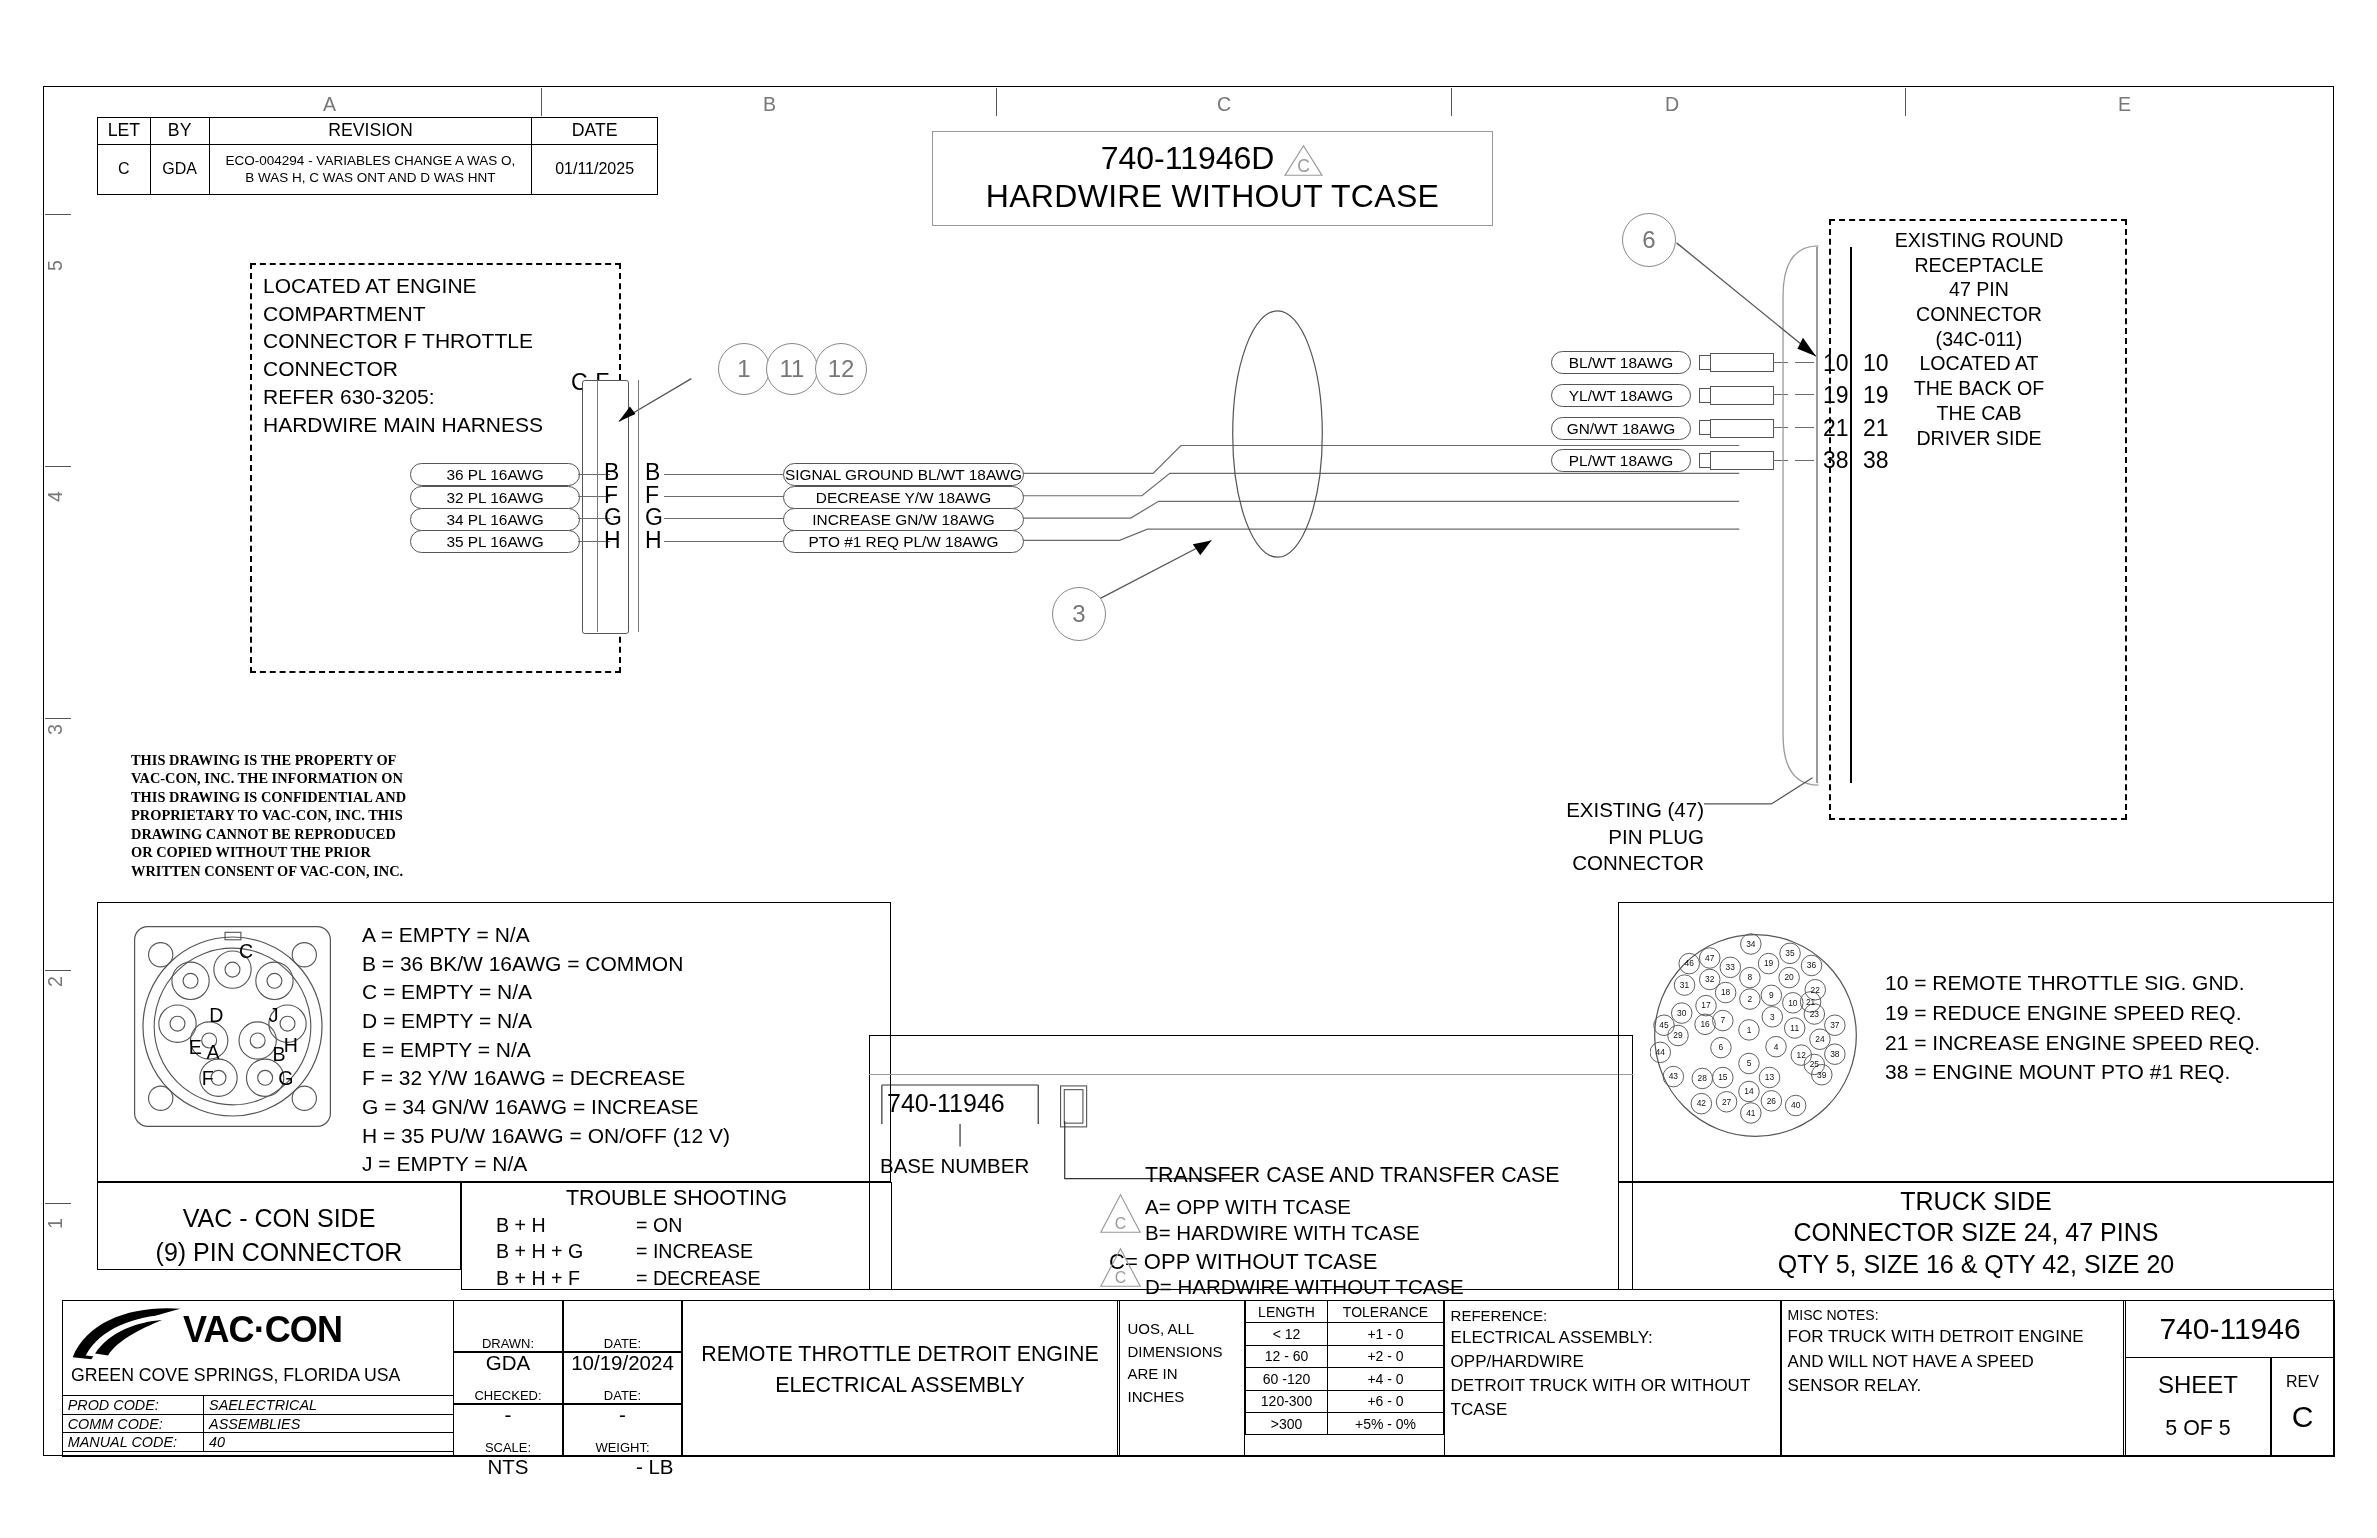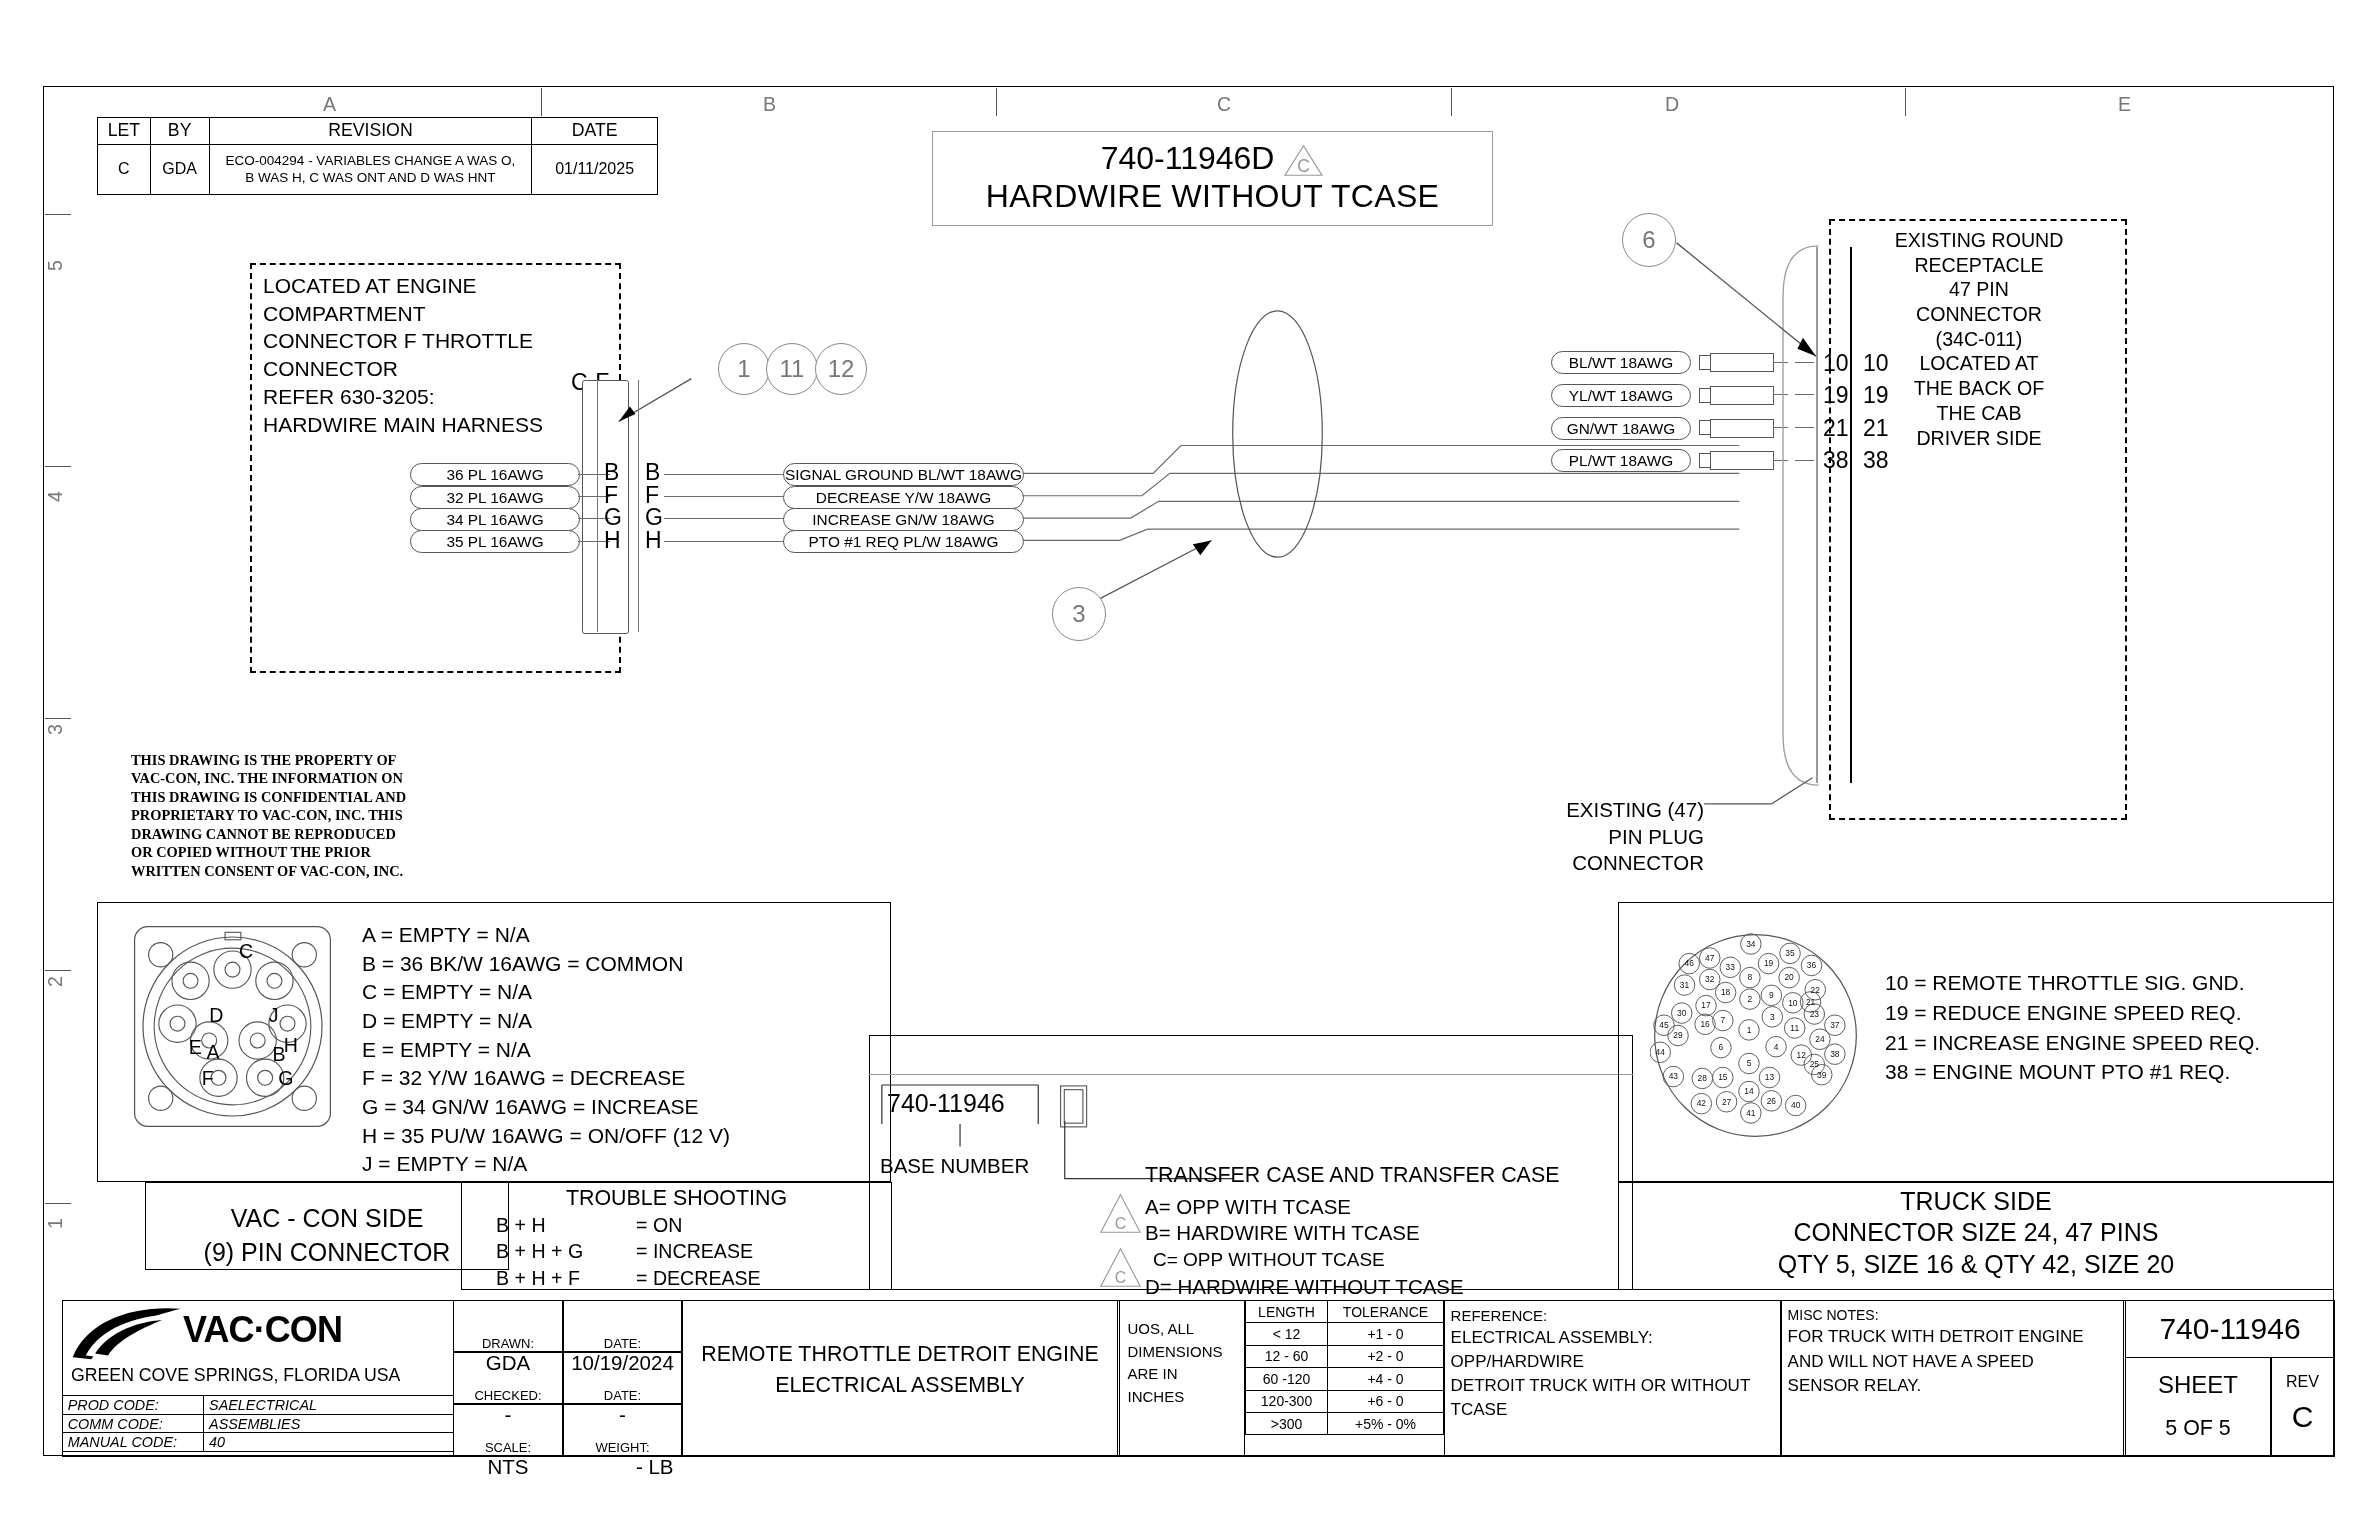--- a/index.html
+++ b/index.html
@@ -346,21 +346,21 @@
     <div>B = 36 BK/W 16AWG = COMMON</div>
     <div>C = EMPTY = N/A</div>
     <div>D = EMPTY = N/A</div>
     <div>E = EMPTY = N/A</div>
     <div>F = 32 Y/W 16AWG = DECREASE</div>
     <div>G = 34 GN/W 16AWG = INCREASE</div>
     <div>H = 35 PU/W 16AWG = ON/OFF (12 V)</div>
     <div>J = EMPTY = N/A</div>
   </div>
 
-  <div class="abs boxline ctr" style="left:97px;top:1182px;width:364px;height:88px;margin-left:48px;">
+  <div class="abs boxline ctr" style="left:97px;top:1182px;width:364px;height:88px;">
     <div style="font-size:25px;margin-top:20.5px;">VAC - CON SIDE</div>
     <div style="font-size:25px;margin-top:5.6px;">(9) PIN CONNECTOR</div>
   </div>
 
   <div class="abs boxline" style="left:461px;top:1182px;width:431px;height:108px;">
     <div class="ctr" style="font-size:21.4px;margin-top:2.8px;">TROUBLE SHOOTING</div>
     <div style="font-size:19.6px;margin-left:34px;margin-top:2.8px;display:flex;">
       <span style="width:140px;">B + H</span>
       <span>= ON</span>
     </div>
@@ -386,21 +386,21 @@
   </svg>
   <div class="abs" style="left:880px;top:1154px;font-size:20.5px;">BASE NUMBER</div>
 
   <svg class="abs" style="left:1061px;top:1119px;width:186px;height:84px;" viewBox="0 0 200 90" width="186" height="84">
     <path d="M4,2 L4,64 L186,64" fill="none" stroke="#333" stroke-width="1.3"></path>
   </svg>
   <div class="abs" style="left:1145px;top:1163px;font-size:21.4px;">TRANSFER CASE AND TRANSFER CASE</div>
 
   <div class="abs" style="left:1145px;top:1195px;font-size:20.5px;">A= OPP WITH TCASE</div>
   <div class="abs" style="left:1145px;top:1221px;font-size:20.5px;">B= HARDWIRE WITH TCASE</div>
-  <div class="abs" style="left:1153px;top:1249px;font-size:19px;">C= OPP WITHOUT TCASE</div>
+  <div class="abs" style="left:1109px;top:1249px;font-size:22px;">C= OPP WITHOUT TCASE</div>
   <div class="abs" style="left:1145px;top:1275px;font-size:20.5px;">D= HARDWIRE WITHOUT TCASE</div>
 
   <svg class="abs" style="left:1098px;top:1191px;width:45px;height:45px;" viewBox="0 0 48 48" width="45" height="45">
     <polygon points="24,4 45,44 3,44" fill="none" stroke="#999" stroke-width="1.2"></polygon>
     <text x="24" y="40" font-size="17" fill="#999" text-anchor="middle" font-family="Liberation Sans, sans-serif">C</text>
   </svg>
   <svg class="abs" style="left:1098px;top:1245px;width:45px;height:45px;" viewBox="0 0 48 48" width="45" height="45">
     <polygon points="24,4 45,44 3,44" fill="none" stroke="#999" stroke-width="1.2"></polygon>
     <text x="24" y="40" font-size="17" fill="#999" text-anchor="middle" font-family="Liberation Sans, sans-serif">C</text>
   </svg>

